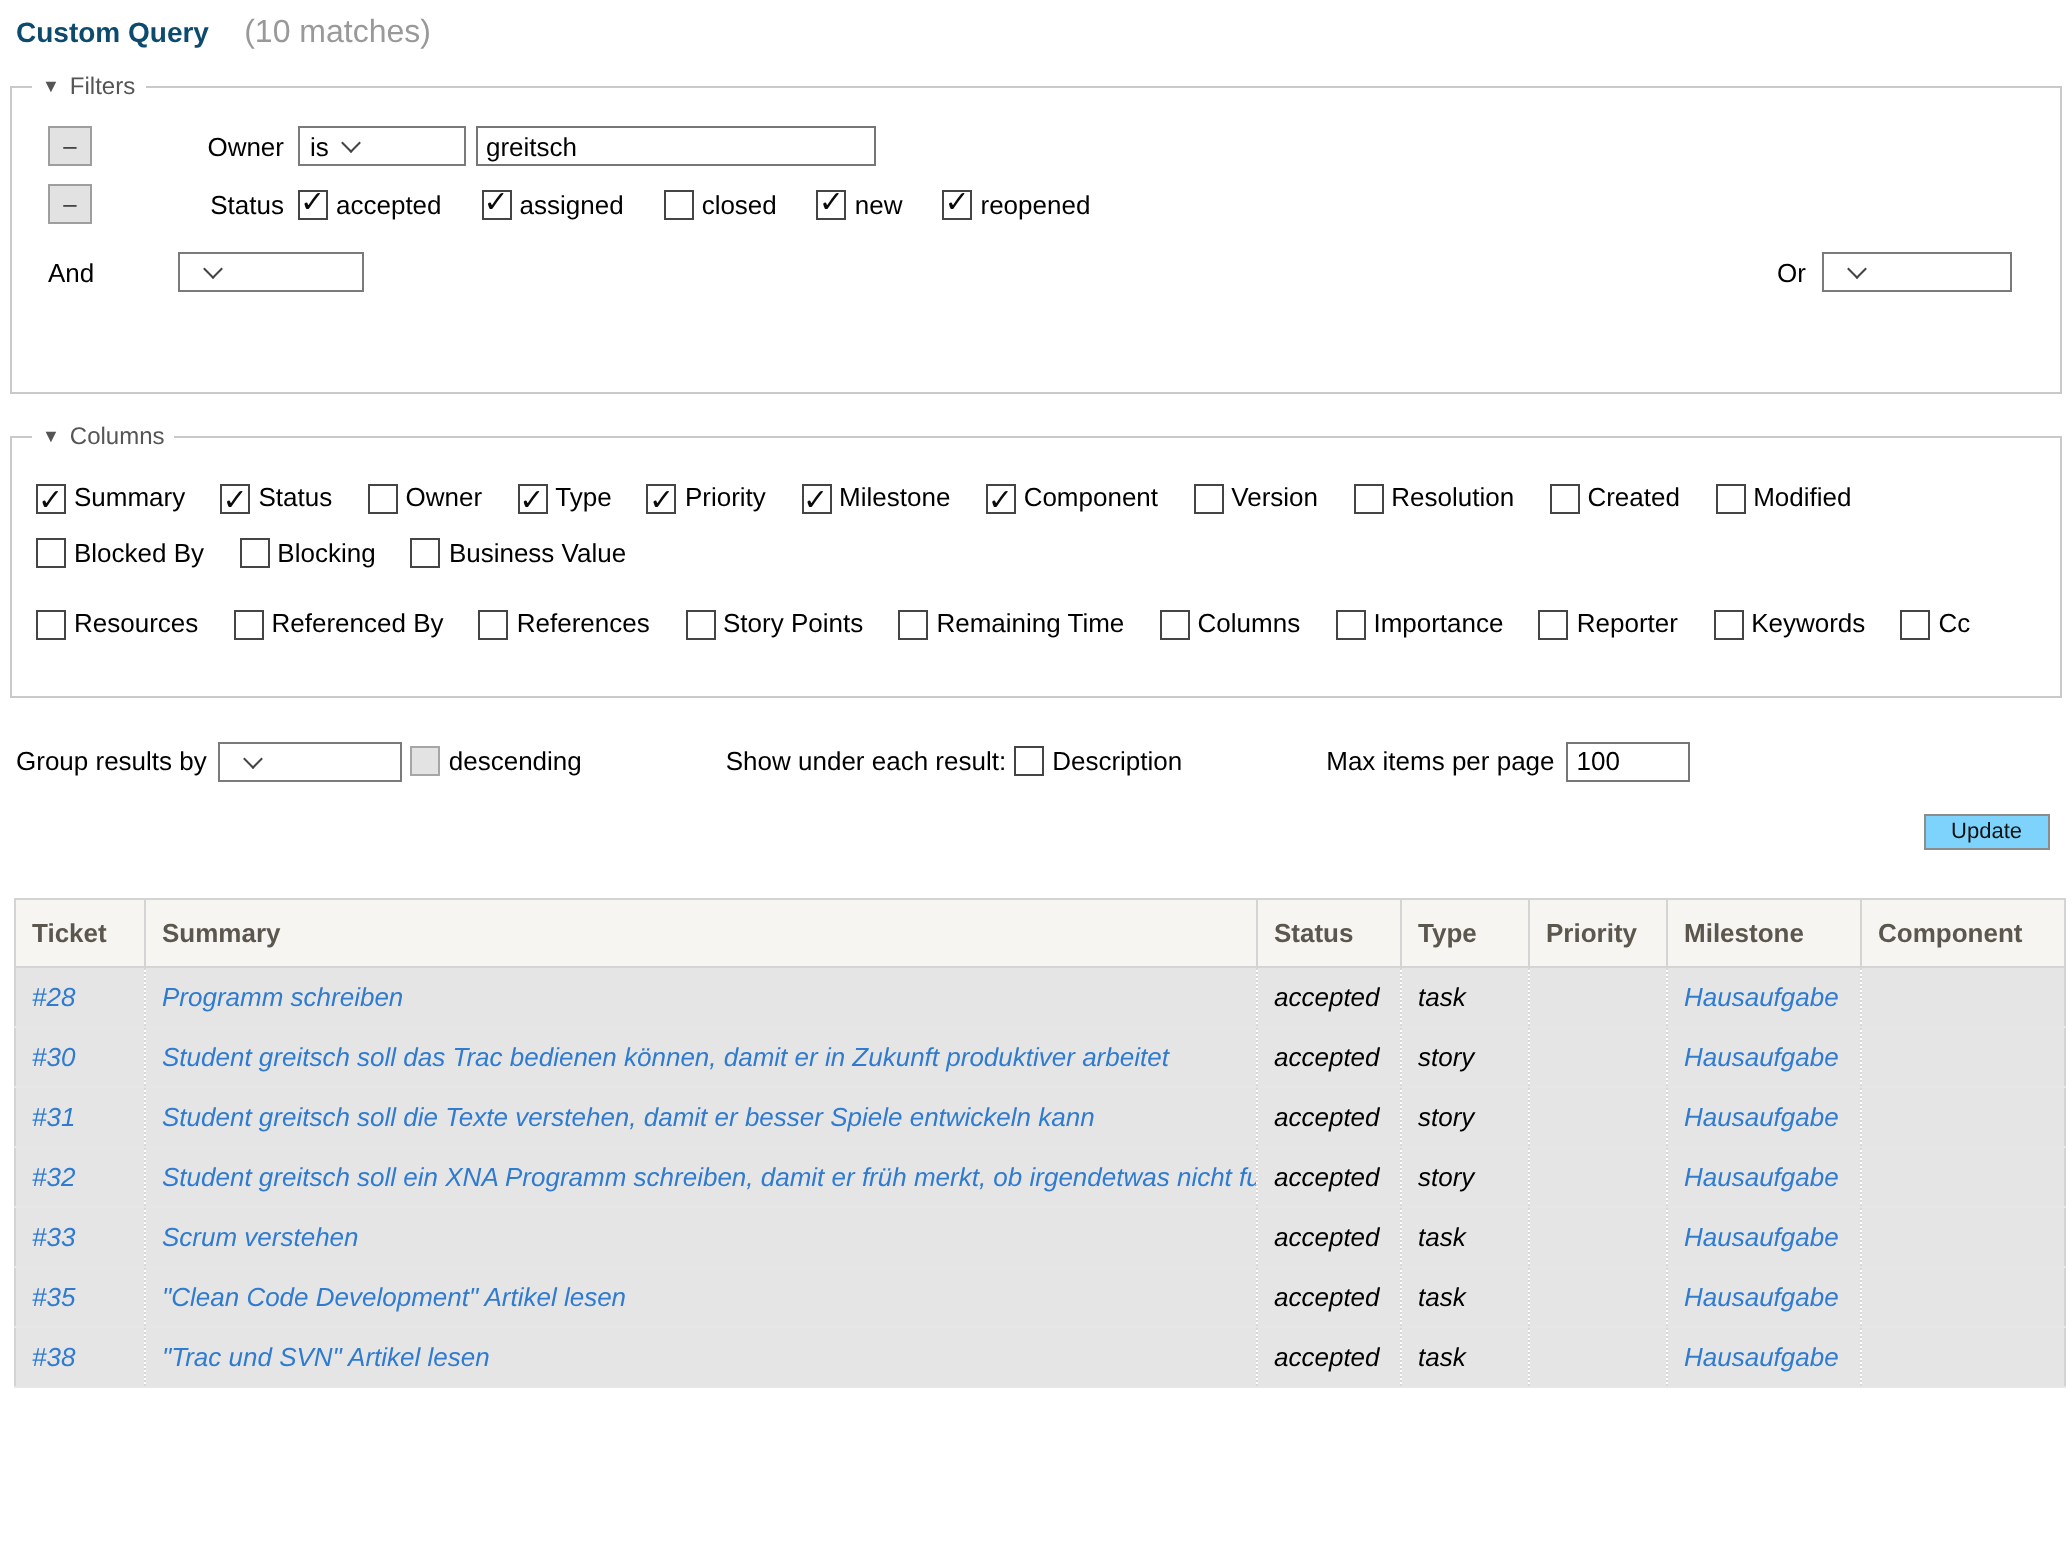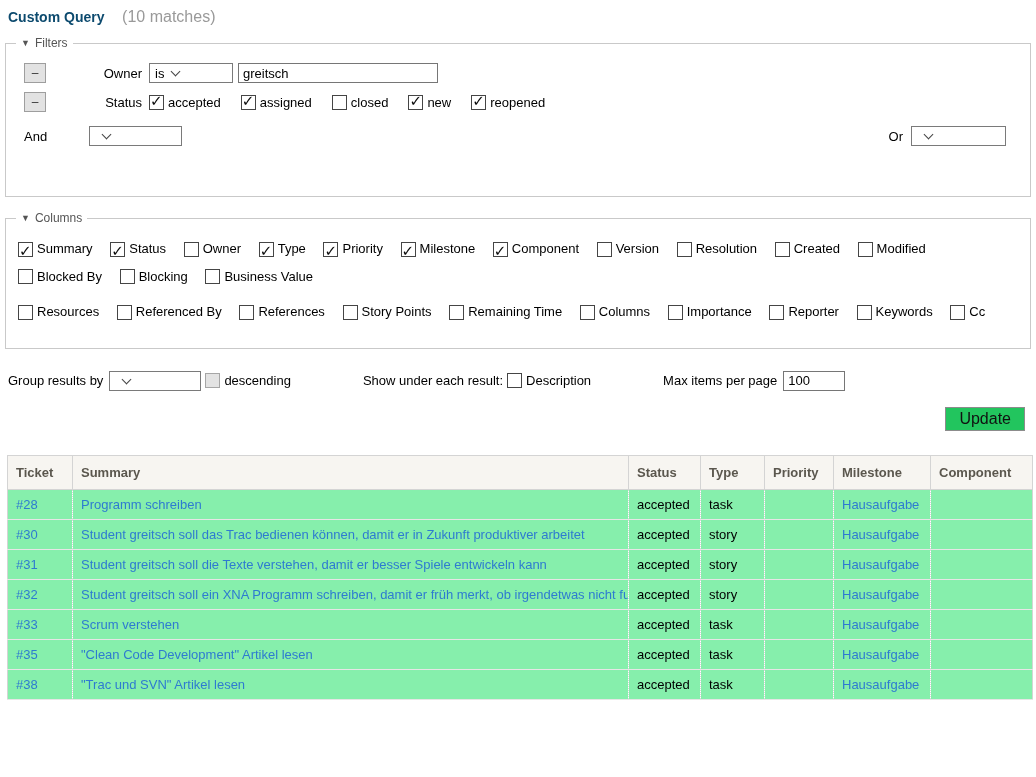--- a/index.html
+++ b/index.html
@@ -47,30 +47,30 @@
   .andor { display:flex; align-items:center; margin-top:14px;gap:34px; }
   .andor .lab { margin:0 8px 0 8px; }
   .or-group { margin-left:auto; display:flex; align-items:center; margin-right:14px; }
 
   
   .options-row { display:flex; align-items:center; margin:22px 0 0 3px; }
   .options-row .gap-lg { margin-left:52px; }
   .options-row .lab { margin-right:6px; }
 
   .update-row { display:flex; justify-content:flex-end; margin:16px 6px 0 0; }
-  button.push { background:#22c55e; border:1px solid #8c8c8c; font:inherit; font-size:16px; padding:2px 13px; color:#111; }
+  button.push { background:#7dd3fc; border:1px solid #8c8c8c; font:inherit; font-size:11px; padding:2px 13px; color:#111; }
 
   
   table.listing { border-collapse:collapse; width:1026px; margin:24px 0 0 2px; table-layout:fixed; }
   table.listing thead th { background:#f7f5f1; color:#5b574e; font-weight:bold; text-align:left;
         padding:9px 8px; border:1px solid #d4d4d4; font-size:13px; }
   table.listing td { padding:7px 8px; border-left:1px dotted #d8d8d8; border-right:1px dotted #d8d8d8;
         border-bottom:1px solid #e6e6e6; overflow:hidden; white-space:nowrap; }
   table.listing { border:1px solid #d4d4d4; }
-  table.listing tbody tr { background:#86efac; height:29px; }
+  table.listing tbody tr { background:#e5e5e5; height:29px;font-style:italic; }
   a.lnk { color:#2e7bd0; text-decoration:none; }
   .c-ticket { width:48px; }
   .c-status { width:55px; }
   .c-type   { width:47px; }
   .c-priority { width:52px; }
   .c-milestone { width:80px; }
   .c-component { width:85px; }
 </style>
 </head>
 <body>

